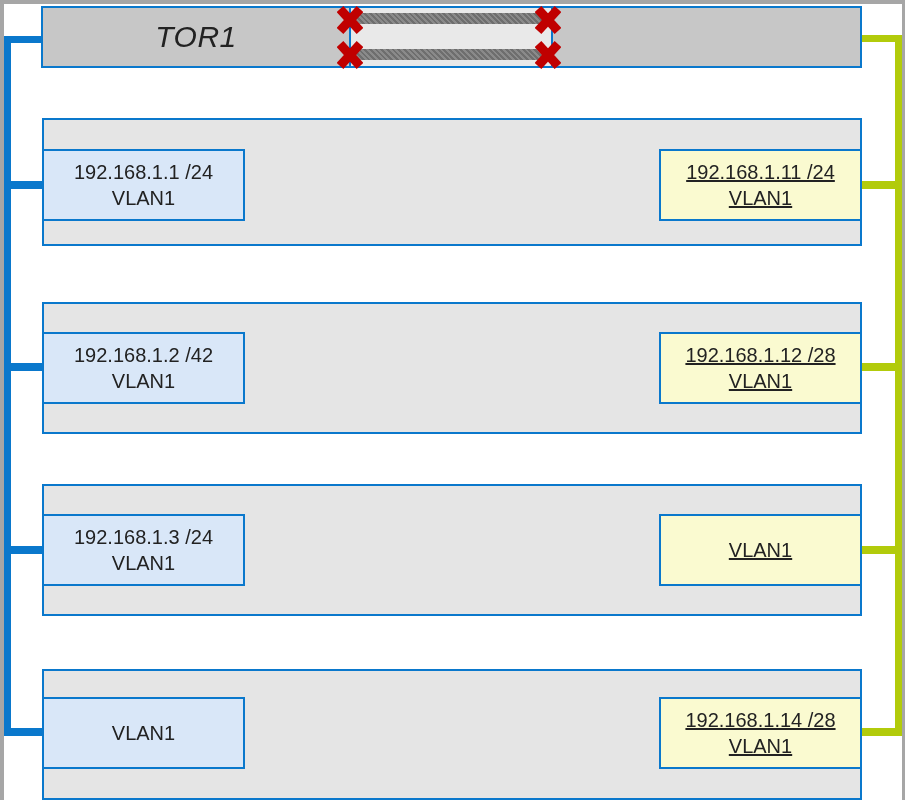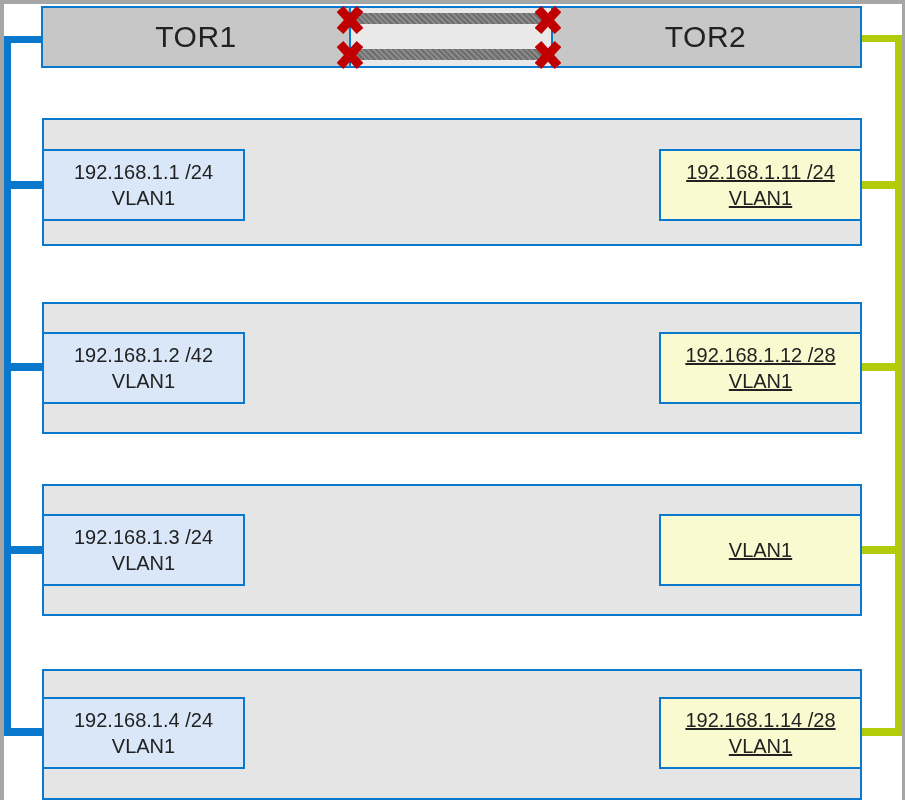--- a/index.html
+++ b/index.html
@@ -13,21 +13,21 @@
   .frame-top{left:0;top:0;width:905px;height:4px;}
   .frame-right{left:902px;top:0;width:3px;height:800px;}
 
   
   .tor-bar{
     position:absolute;left:41px;top:6px;width:821px;height:62px;
     background:var(--tor_fill);border:2px solid var(--blue);box-sizing:border-box;
   }
   .tor-label{
     position:absolute;top:0;bottom:0;display:flex;align-items:center;justify-content:center;
-    font-size:30px;color:var(--text);letter-spacing:0.5px;
+    font-size:30px;color:var(--text);letter-spacing:0.5px;font-style:italic;
   }
   .tor-label.t1{left:0;width:306px;}
   .tor-label.t2{right:0;width:309px;}
   .mid{
     position:absolute;left:306px;top:0;bottom:0;width:200px;
     background:var(--mid_fill);border-left:2px solid var(--blue);border-right:2px solid var(--blue);
   }
   .linkbar{
     position:absolute;left:3px;right:3px;height:11px;background:var(--link_bar);
     background-image:repeating-linear-gradient(45deg,rgba(255,255,255,0.12) 0 2px,rgba(0,0,0,0.10) 2px 4px);
@@ -91,21 +91,20 @@
   <div class="conn green c-r2"></div>
   <div class="conn green c-r3"></div>
   <div class="conn green c-r4"></div>
 
   <div class="tor-bar">
     <div class="tor-label t1">TOR1</div>
     <div class="mid">
       <div class="linkbar lb1"></div>
       <div class="linkbar lb2"></div>
     </div>
-    <div class="tor-label t2">TOR2</div>
   </div>
   <svg class="xmark x1" viewBox="0 0 26 30">
       <path d="M3 4 L23 26 M23 4 L3 26"></path>
     </svg>
   <svg class="xmark x2" viewBox="0 0 26 30">
       <path d="M3 4 L23 26 M23 4 L3 26"></path>
     </svg>
   <svg class="xmark x3" viewBox="0 0 26 30">
       <path d="M3 4 L23 26 M23 4 L3 26"></path>
     </svg>
@@ -138,21 +137,20 @@
 
   <div class="nic nic-left n-r3">
     <div>192.168.1.3 /24</div>
     <div>VLAN1</div>
   </div>
   <div class="nic nic-right n-r3">
     <div>VLAN1</div>
   </div>
 
   <div class="nic nic-left n-r4">
-    <div>192.168.1.4 /24</div>
     <div>VLAN1</div>
   </div>
   <div class="nic nic-right n-r4">
     <div>192.168.1.14 /28</div>
     <div>VLAN1</div>
   </div>
 
 </div>
 
 </body></html>

